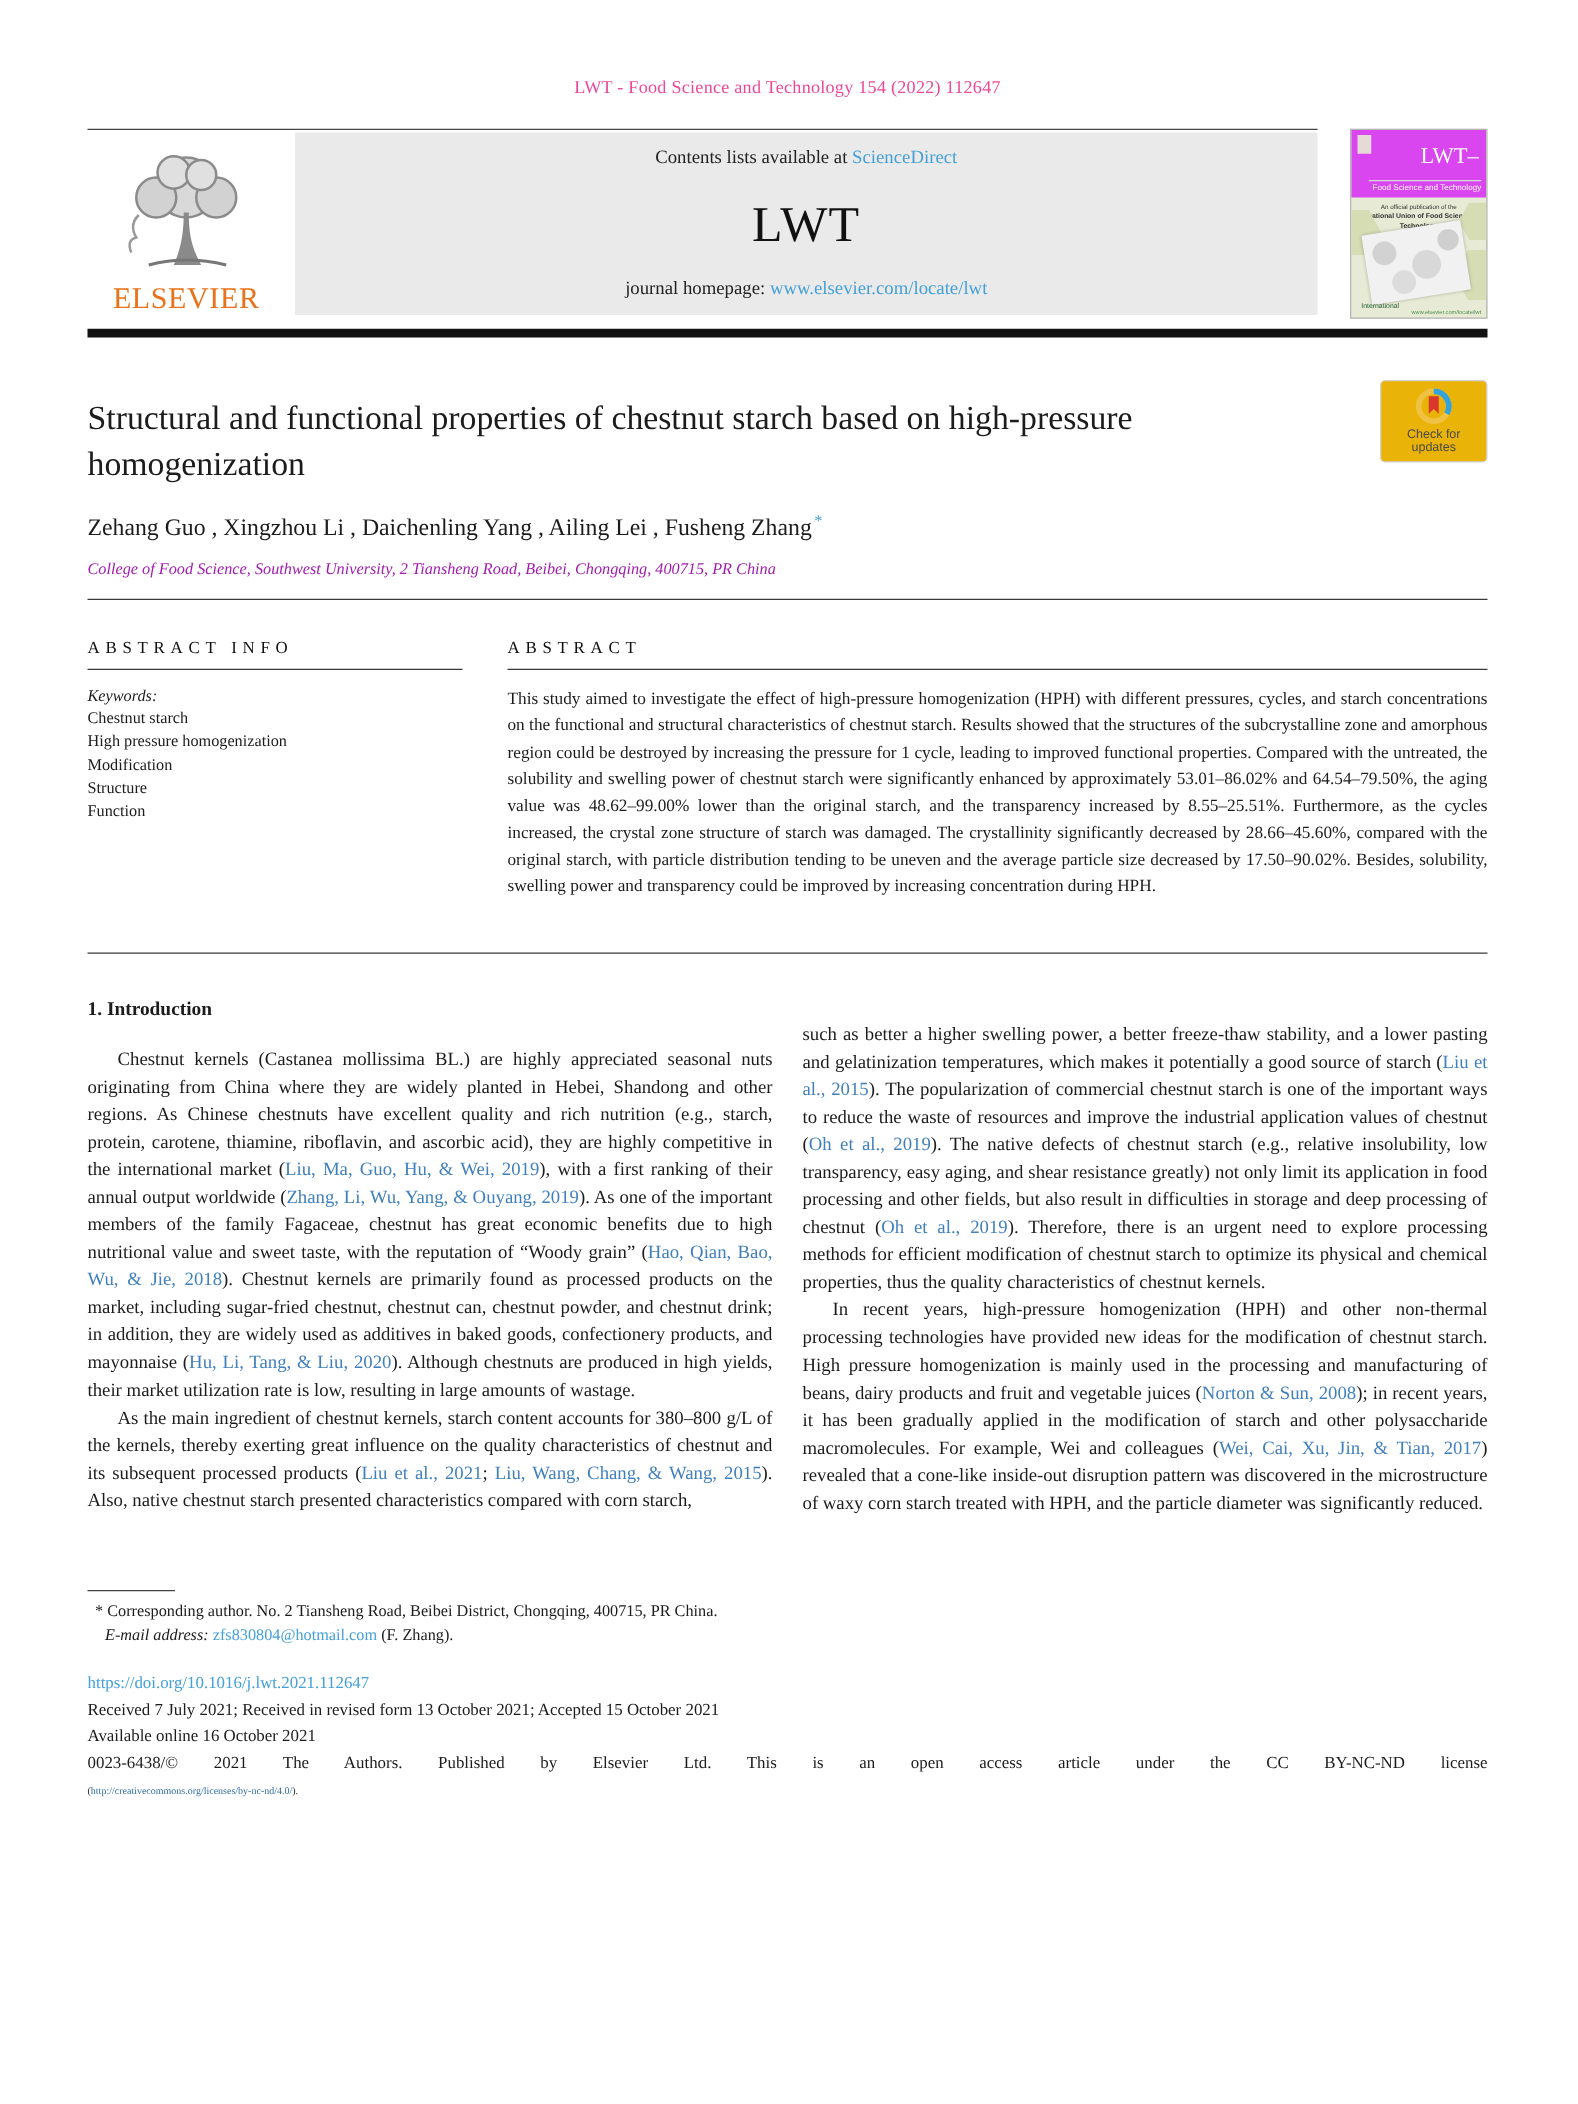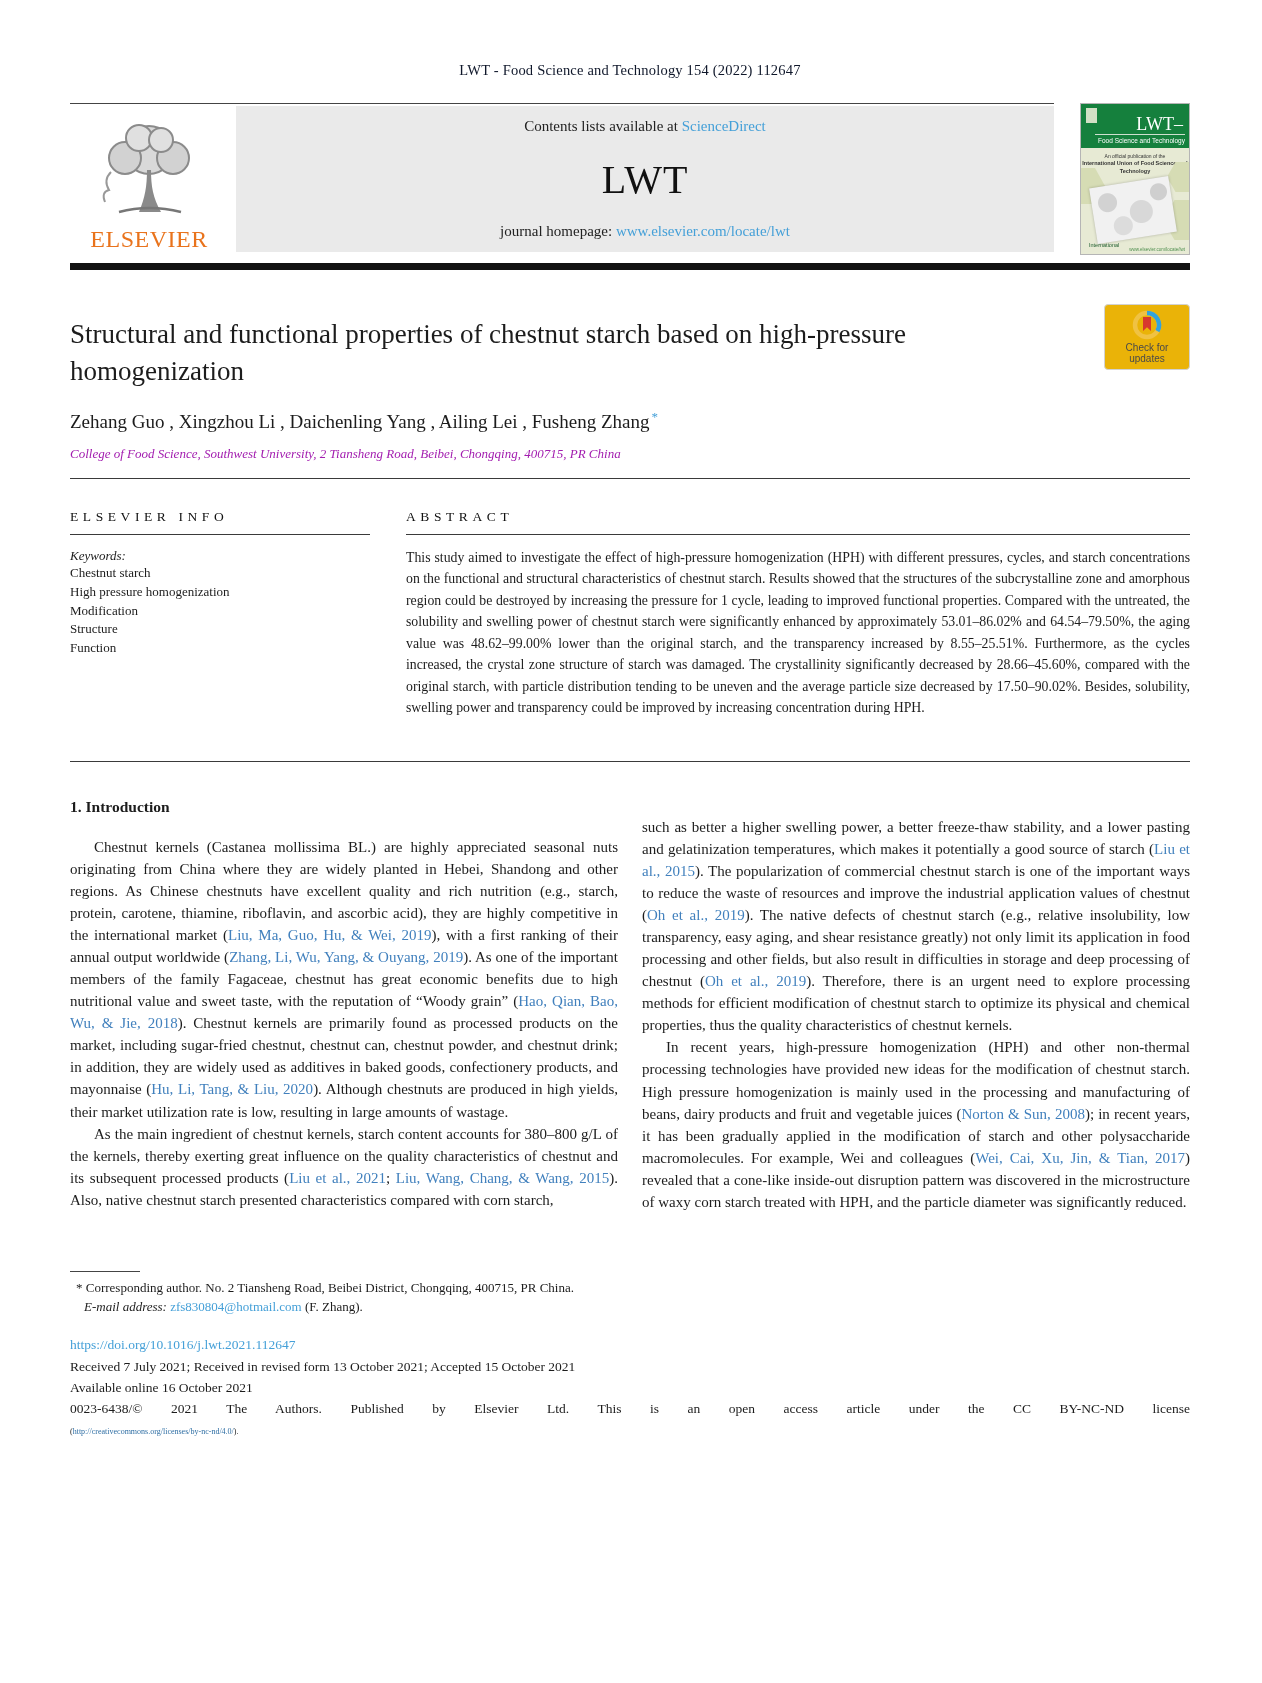--- a/index.html
+++ b/index.html
@@ -1,33 +1,33 @@
 <!DOCTYPE html>
 <html><head>
 <meta charset="utf-8">
 <style>
   html,body{margin:0;padding:0;background:#9a9a9a;}
   .page{position:relative;width:1262px;height:1683px;margin:0 auto;background:#ffffff;
         font-family:"Liberation Serif", serif;color:#1c1c1c;overflow:hidden;}
   .content{padding:0 72px 0 70px;}
 
   
-  .journal-ref{padding-top:62px;text-align:center;font-size:14.5px;color:#0f172a;letter-spacing:.2px;}
+  .journal-ref{padding-top:62px;text-align:center;font-size:14.5px;color:#ec4899;letter-spacing:.2px;}
 
   
   .header-band{display:flex;margin-top:24px;align-items:stretch;}
   .header-left{flex:1;display:flex;border-top:1.5px solid #444;padding-top:2px;}
   .publisher-block{width:158px;display:flex;flex-direction:column;align-items:center;justify-content:flex-end;padding:6px 8px 2px 0;}
   .publisher-name{font-size:24px;color:#e9731c;letter-spacing:.5px;margin-top:2px;}
   .header-box{flex:1;background:#eaeaea;height:146px;display:flex;flex-direction:column;align-items:center;justify-content:space-between;padding:12px 10px;box-sizing:border-box;}
   .contents-line,.homepage-line{font-size:15px;color:#222;}
   .big-journal{font-size:40px;letter-spacing:1px;color:#111;}
   .lightlink{color:#45a0d8;text-decoration:none;cursor:pointer;}
   .cover{width:108px;height:150px;margin-left:26px;border:1px solid #b5b5b5;background:#e7ead4;position:relative;overflow:hidden;flex:none;}
-  .cover-top{height:44px;background:#15803d;position:relative;color:#fff;}
+  .cover-top{height:54px;background:#d946ef;position:relative;color:#fff;}
   .cover-logo{position:absolute;top:4px;left:5px;width:11px;height:15px;background:#e7ead4;opacity:.9;}
   .cover-title{position:absolute;top:10px;right:6px;font-size:18px;font-family:"Liberation Serif",serif;}
   .cover-sub{position:absolute;bottom:4px;right:4px;left:14px;font-size:6.5px;text-align:right;border-top:1px solid #cfe0cf;padding-top:2px;font-family:"Liberation Sans",sans-serif;}
   .cover-tag{margin-top:5px;text-align:center;font-size:5px;color:#333;font-family:"Liberation Sans",sans-serif;line-height:1.4;}
   .cover-tag b{display:block;font-size:5.5px;}
   .hex{position:absolute;background:#d6dcb4;clip-path:polygon(25% 0,75% 0,100% 50%,75% 100%,25% 100%,0 50%);}
   .hex1{width:40px;height:36px;left:-16px;top:64px;}
   .hex2{width:46px;height:40px;right:-20px;top:96px;}
   .hex3{width:34px;height:30px;right:-12px;top:58px;}
   .cover-photo{position:absolute;left:12px;top:78px;width:80px;height:56px;background:#f1f1f1;transform:rotate(-9deg);box-shadow:0 0 3px rgba(0,0,0,.25);
@@ -162,21 +162,21 @@
     <div class="authors">
       <span>Zehang Guo , Xingzhou Li , Daichenling Yang , Ailing Lei , Fusheng Zhang</span><span class="star">*</span>
     </div>
 
     <div class="affiliation">College of Food Science, Southwest University, 2 Tiansheng Road, Beibei, Chongqing, 400715, PR China</div>
 
     <hr class="rule">
 
     <div class="info-abstract">
       <div class="article-info">
-        <div class="col-heading">ELSEVIER INFO</div>
+        <div class="col-heading">ABSTRACT INFO</div>
         <hr class="head-rule">
         <div class="kw-label">Keywords:</div>
         <div class="kw-item">Chestnut starch</div>
         <div class="kw-item">High pressure homogenization</div>
         <div class="kw-item">Modification</div>
         <div class="kw-item">Structure</div>
         <div class="kw-item">Function</div>
       </div>
       <div class="abstract">
         <div class="col-heading">ABSTRACT</div>

